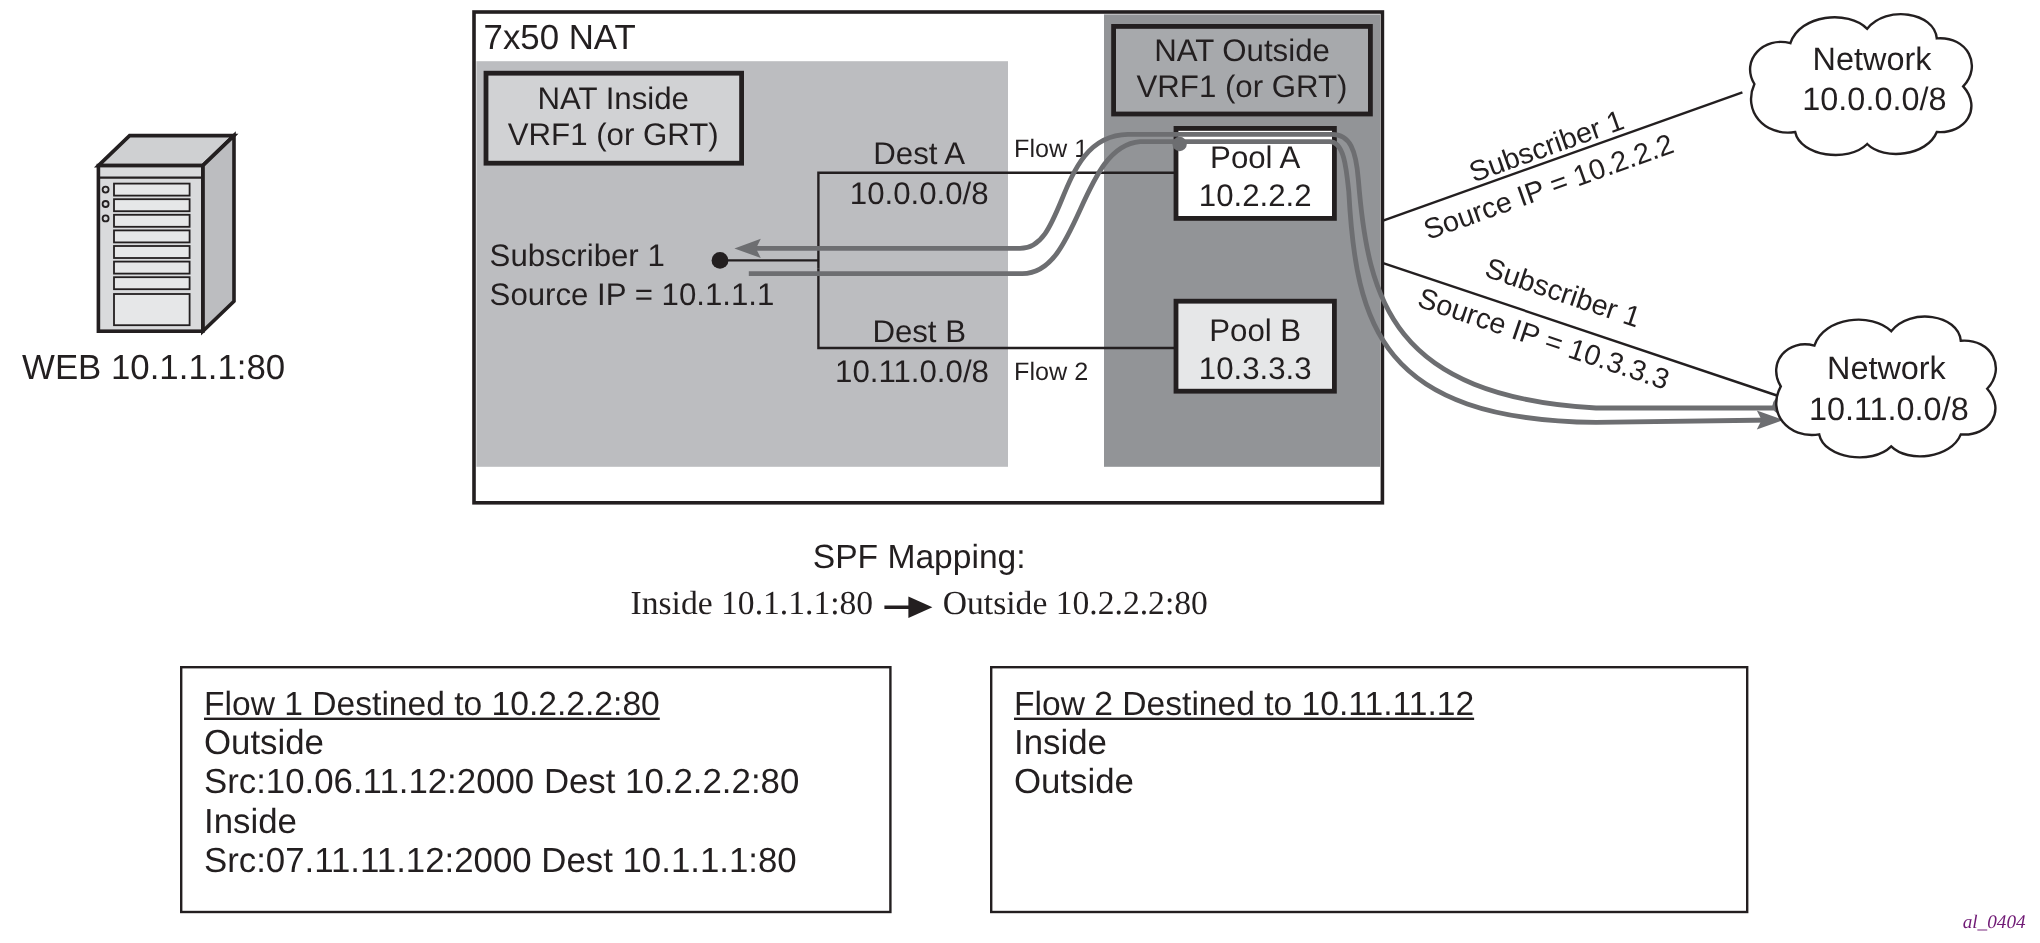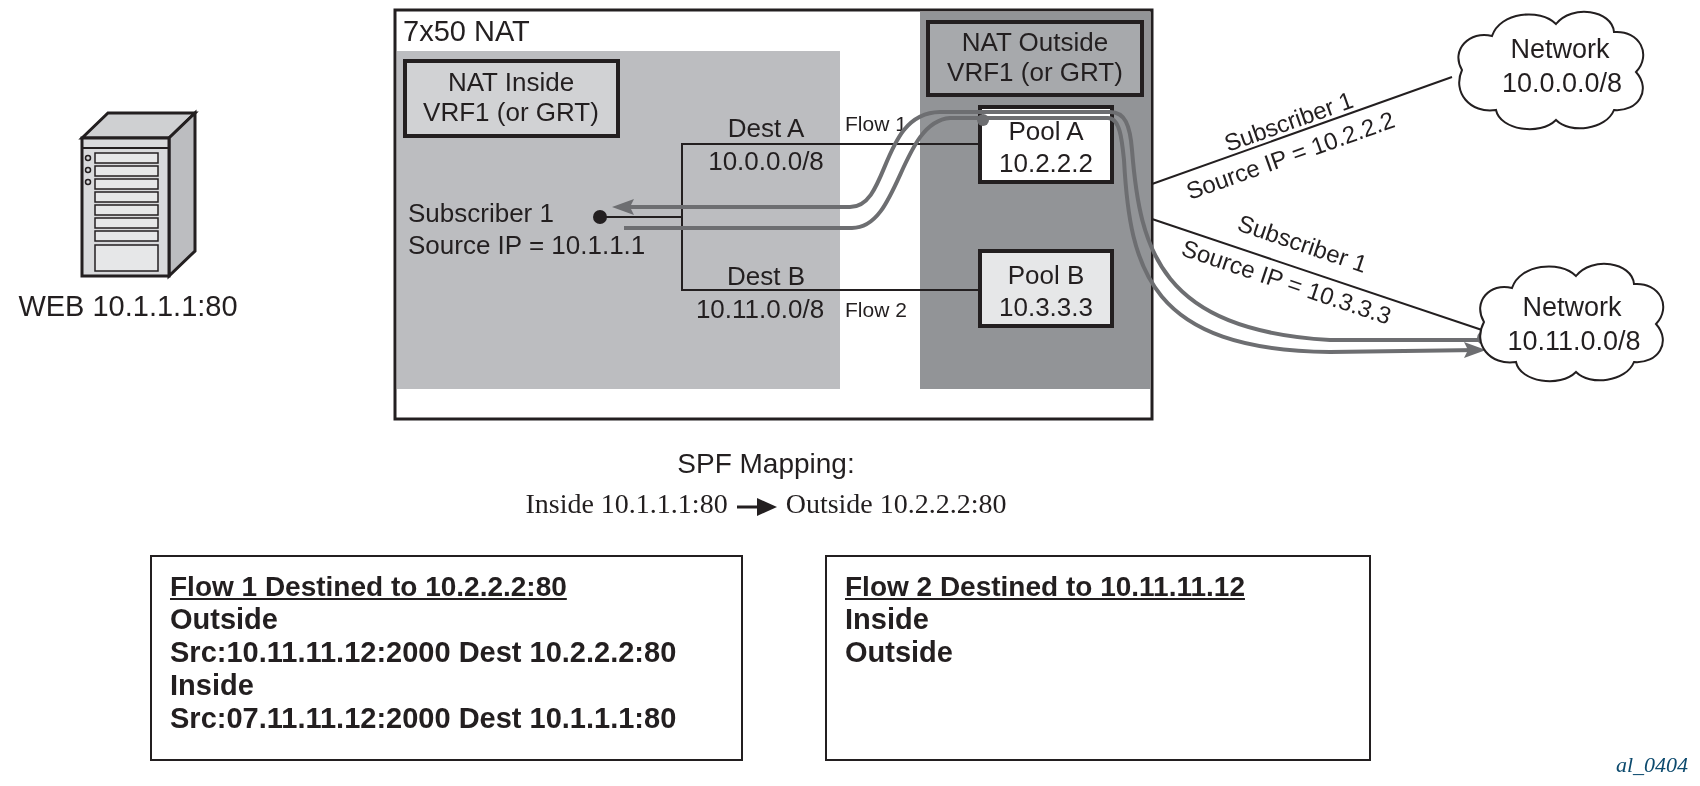--- a/index.html
+++ b/index.html
@@ -1,23 +1,23 @@
 <!DOCTYPE html>
 <html><head>
 <meta charset="utf-8">
 <style>
   html,body{margin:0;padding:0;background:#ffffff;}
   body{width:1700px;height:786px;position:relative;overflow:hidden;font-family:"Liberation Sans",sans-serif;color:#231f20;}
   svg{position:absolute;left:0;top:0;}
   .t{font-family:"Liberation Sans",sans-serif;fill:#231f20;}
-  .fbox{position:absolute;border:2px solid #231f20;background:#fff;box-sizing:border-box;padding:14px 0 0 18px;font-weight:bold;}
+  .fbox{position:absolute;border:2px solid #231f20;background:#fff;box-sizing:border-box;padding:14px 0 0 18px;}
   .fbox .ttl{font-size:28px;text-decoration:underline;line-height:32px;white-space:nowrap;}
   .fbox .ln{font-size:29px;line-height:33px;white-space:nowrap;}
   .spf{position:absolute;left:0;width:1532px;text-align:center;font-size:28px;}
-  .fig{position:absolute;right:12px;bottom:8px;font-family:"Liberation Serif",serif;font-style:italic;font-size:22px;color:#0c4a6e;}
+  .fig{position:absolute;right:12px;bottom:8px;font-family:"Liberation Serif",serif;font-style:italic;font-size:16px;color:#701a75;}
 </style>
 </head>
 <body>
 
 <svg width="1700" height="786" viewBox="0 0 1700 786">
 
   <g>
     <polygon points="82,138 108,113 195,113 169,138" fill="#cfd0d2" stroke="#231f20" stroke-width="3"></polygon>
     <polygon points="169,138 195,113 195,251 169,276" fill="#bcbdc0" stroke="#231f20" stroke-width="3"></polygon>
     <rect x="82" y="138" width="87" height="138" fill="#d9dadc" stroke="#231f20" stroke-width="3"></rect>
@@ -114,23 +114,23 @@
   <svg style="position:relative;display:inline-block;vertical-align:middle;" width="44" height="22">
     <line x1="2" y1="11" x2="26" y2="11" stroke="#231f20" stroke-width="3"></line>
     <polygon points="22,2 42,11 22,20" fill="#231f20"></polygon>
   </svg>
   <span>Outside 10.2.2.2:80</span>
 </div>
 
 <div class="fbox" style="left:150px;top:555px;width:593px;height:206px;">
   <div class="ttl">Flow 1 Destined to 10.2.2.2:80</div>
   <div class="ln">Outside</div>
-  <div class="ln">Src:10.11.11.12:2000 Dest 10.2.2.2:80</div>
+  <div class="ln">Src:10.06.11.12:2000 Dest 10.2.2.2:80</div>
   <div class="ln">Inside</div>
   <div class="ln">Src:07.11.11.12:2000 Dest 10.1.1.1:80</div>
 </div>
-<div class="fbox" style="left:825px;top:555px;width:546px;height:206px;">
+<div class="fbox" style="left:825px;top:555px;width:632px;height:206px;">
   <div class="ttl">Flow 2 Destined to 10.11.11.12</div>
   <div class="ln">Inside</div>
   <div class="ln">Outside</div>
 </div>
 
 <div class="fig">al_0404</div>
 
 </body></html>

